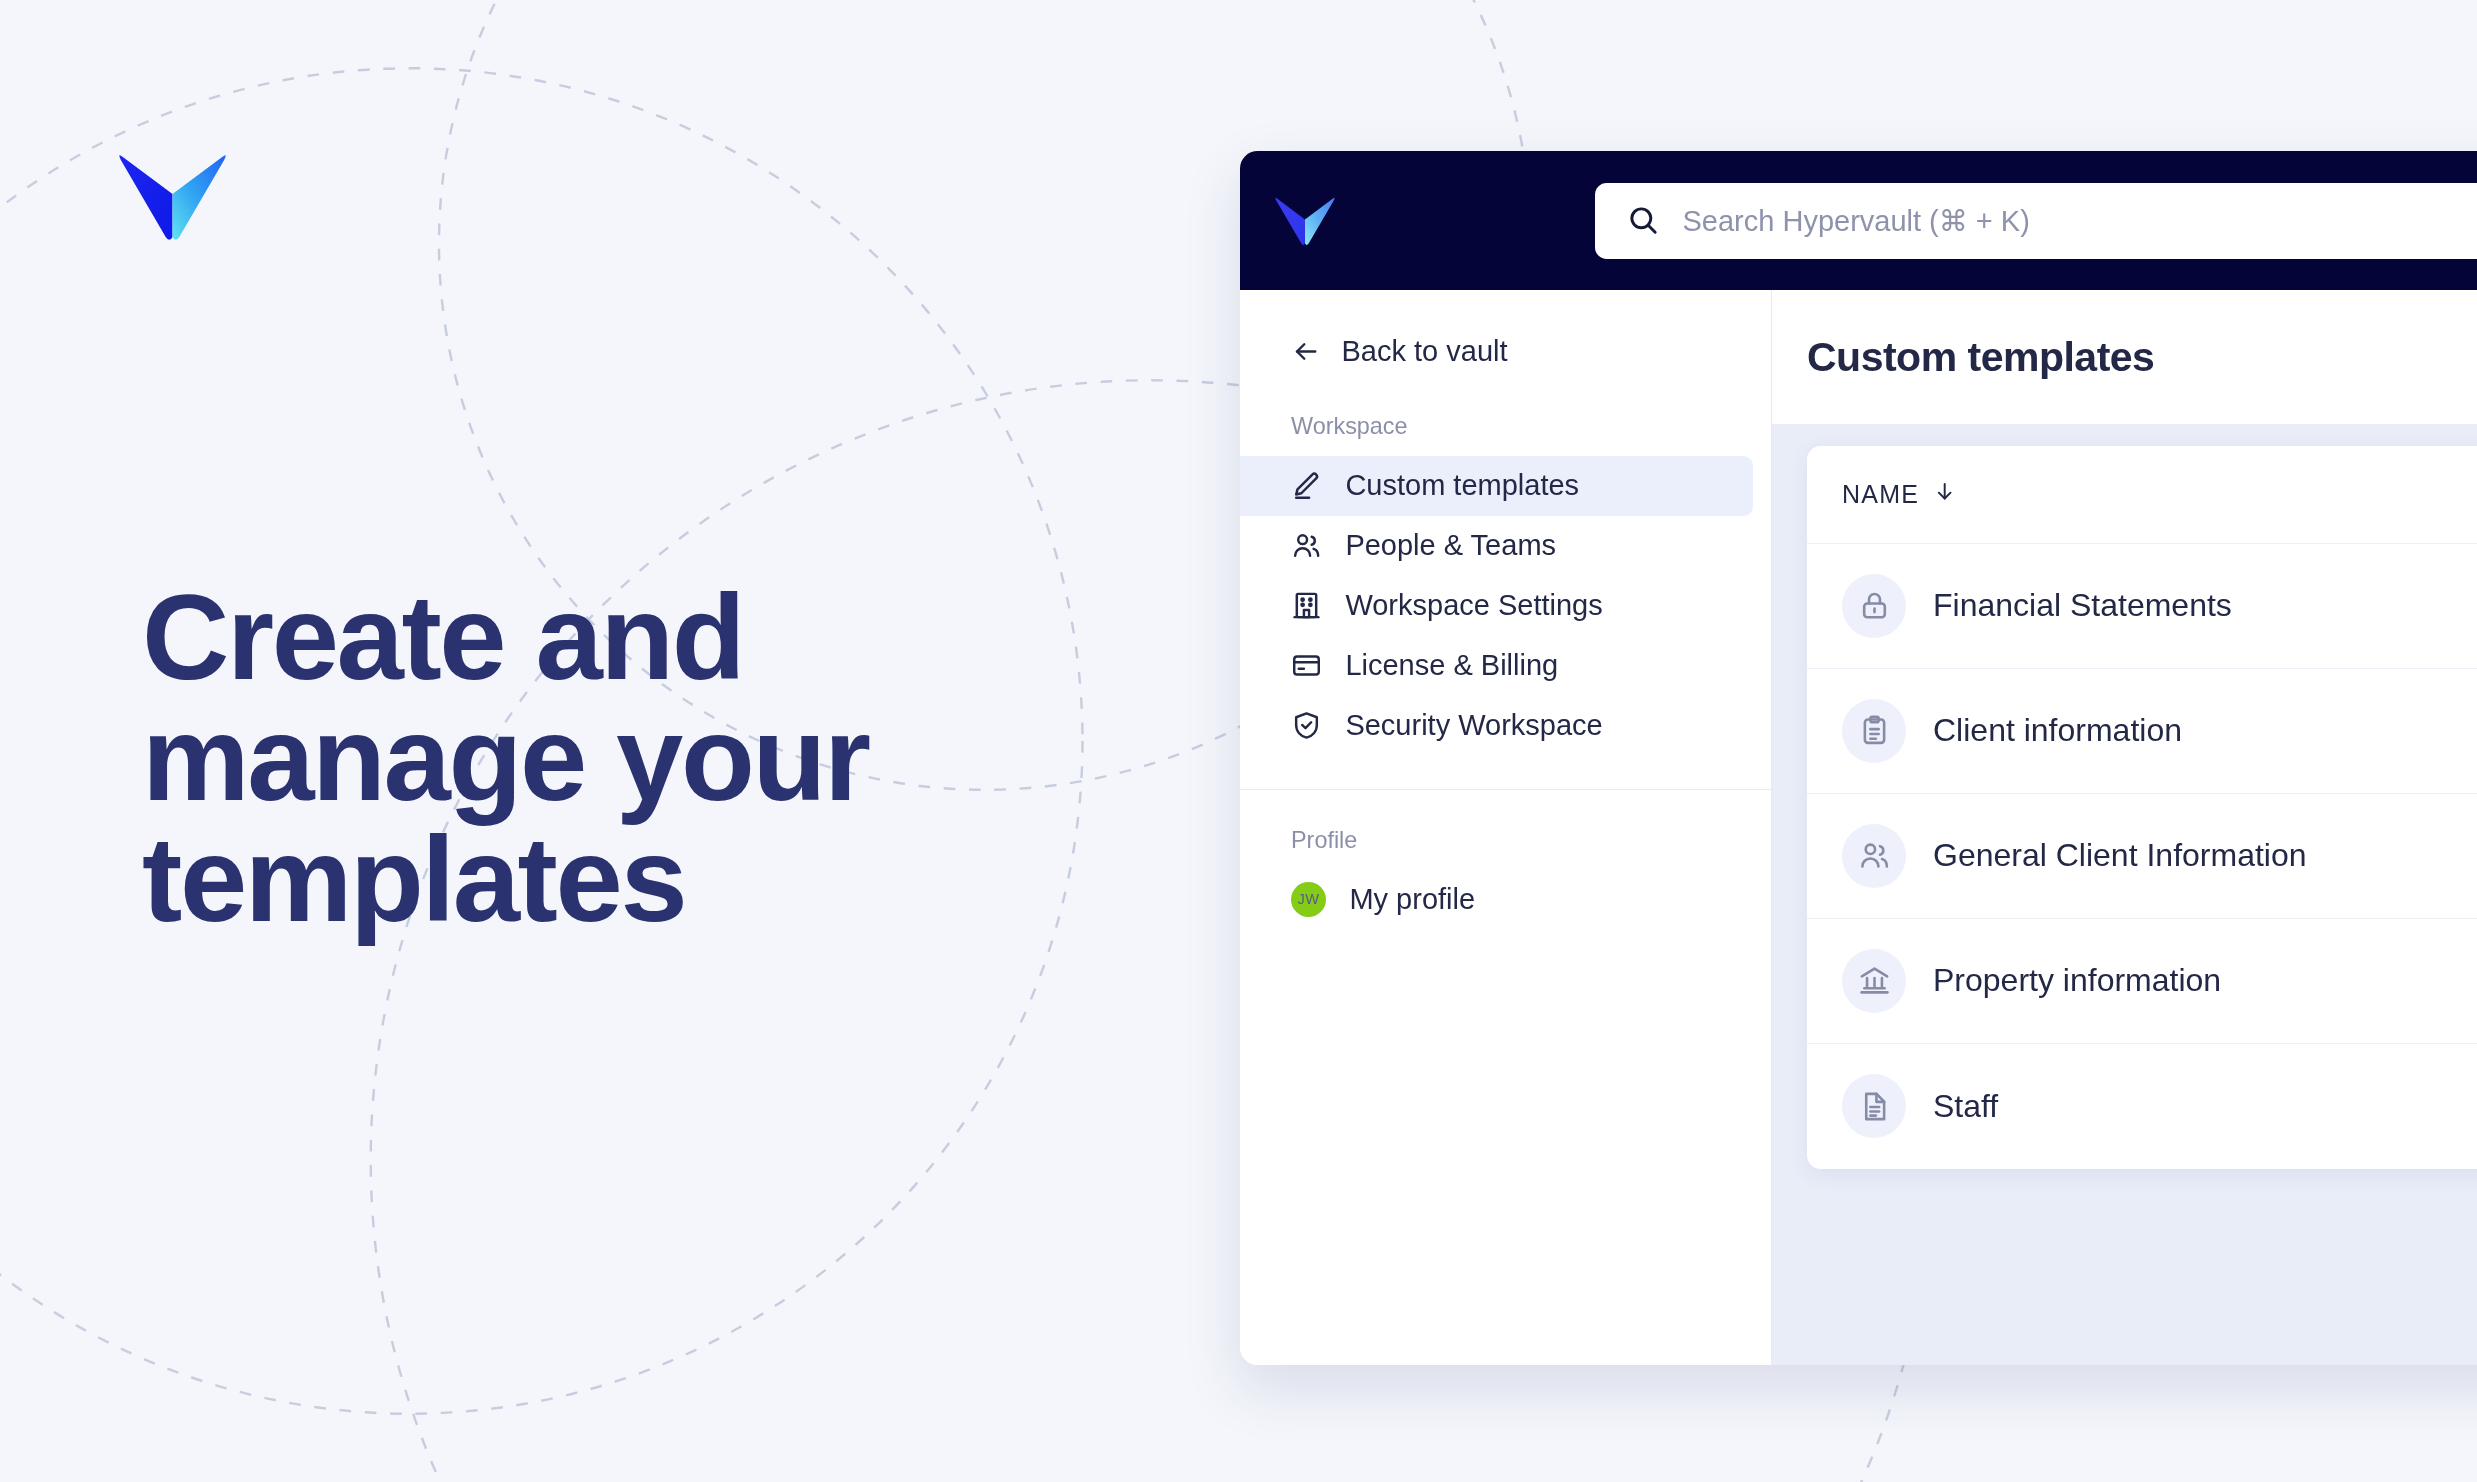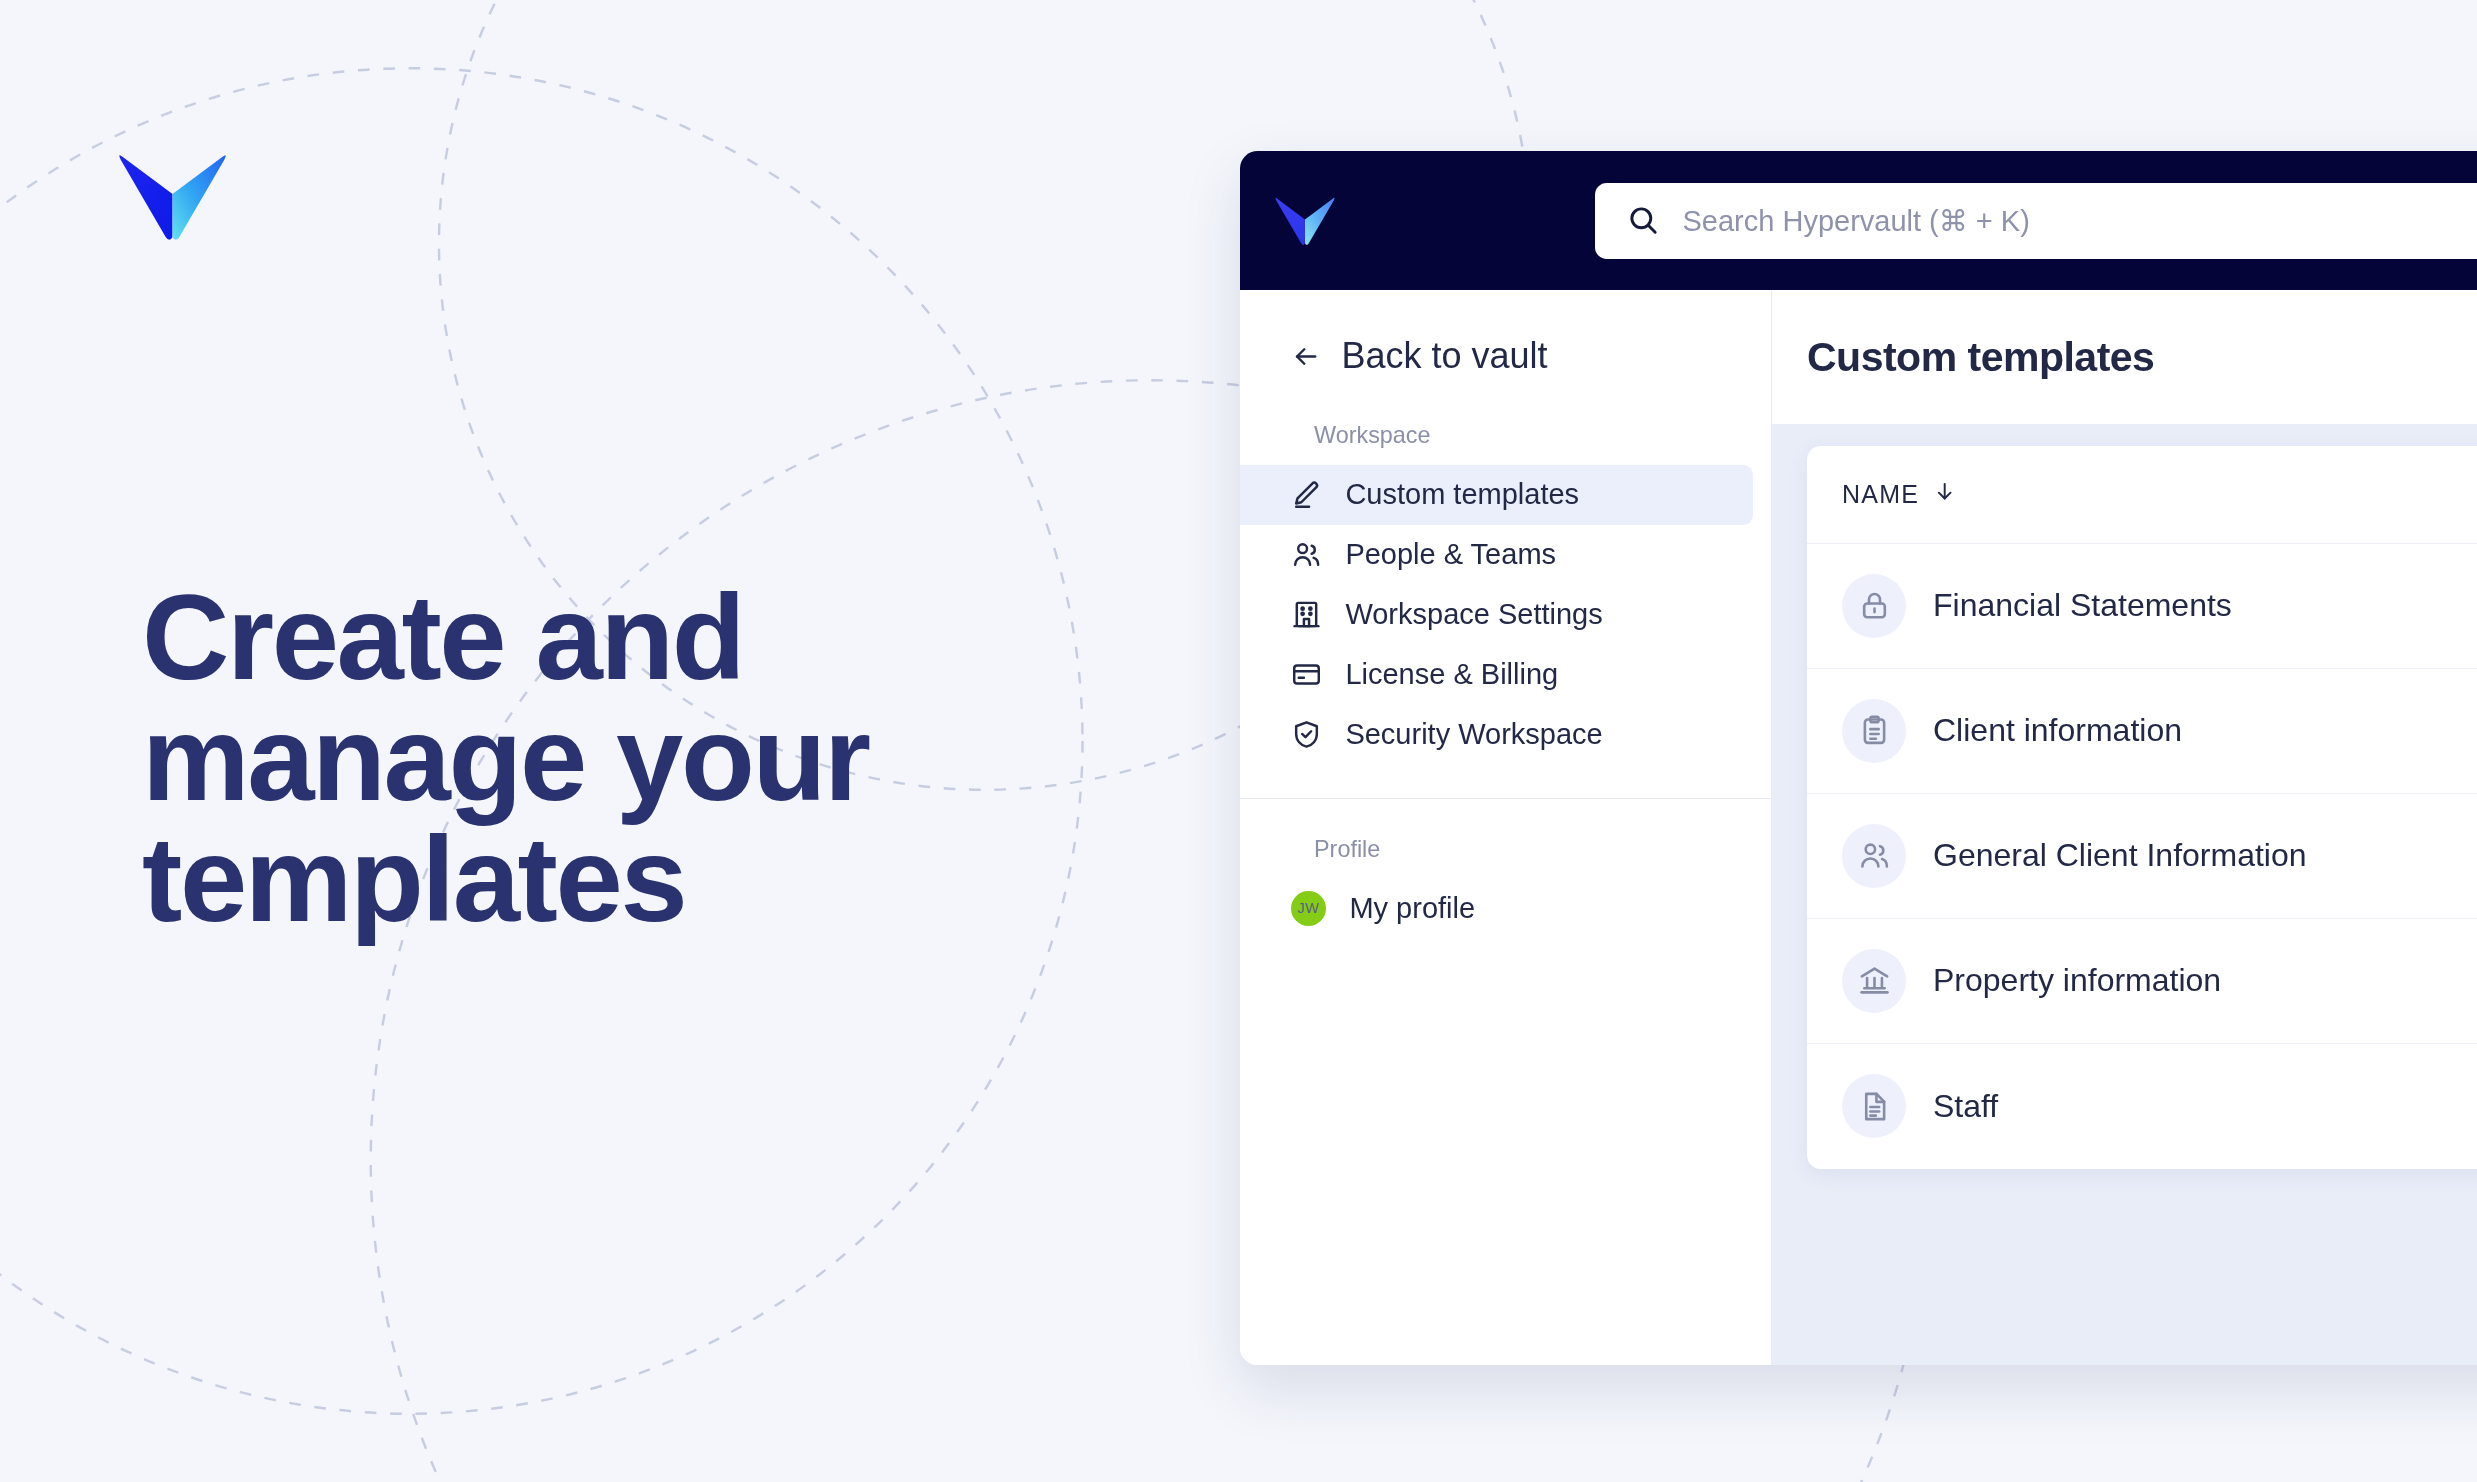--- a/index.html
+++ b/index.html
@@ -109,24 +109,24 @@
   }
 
   .back-row {
     display: flex;
     align-items: center;
     gap: 21.5px;
     padding-left: 51px;
     margin-bottom: 45px;
     cursor: pointer;
   }
-  .back-label { font-size: 36px; color: #232846; }
+  .back-label { font-size: 29px; color: #232846; }
 
   .section-label {
-    padding-left: 74px;
+    padding-left: 51px;
     font-size: 23.4px;
     color: #8b90a8;
     margin-bottom: 15.6px;
   }
 
   .nav-item {
     display: flex;
     align-items: center;
     gap: 23.4px;
     height: 60px;

